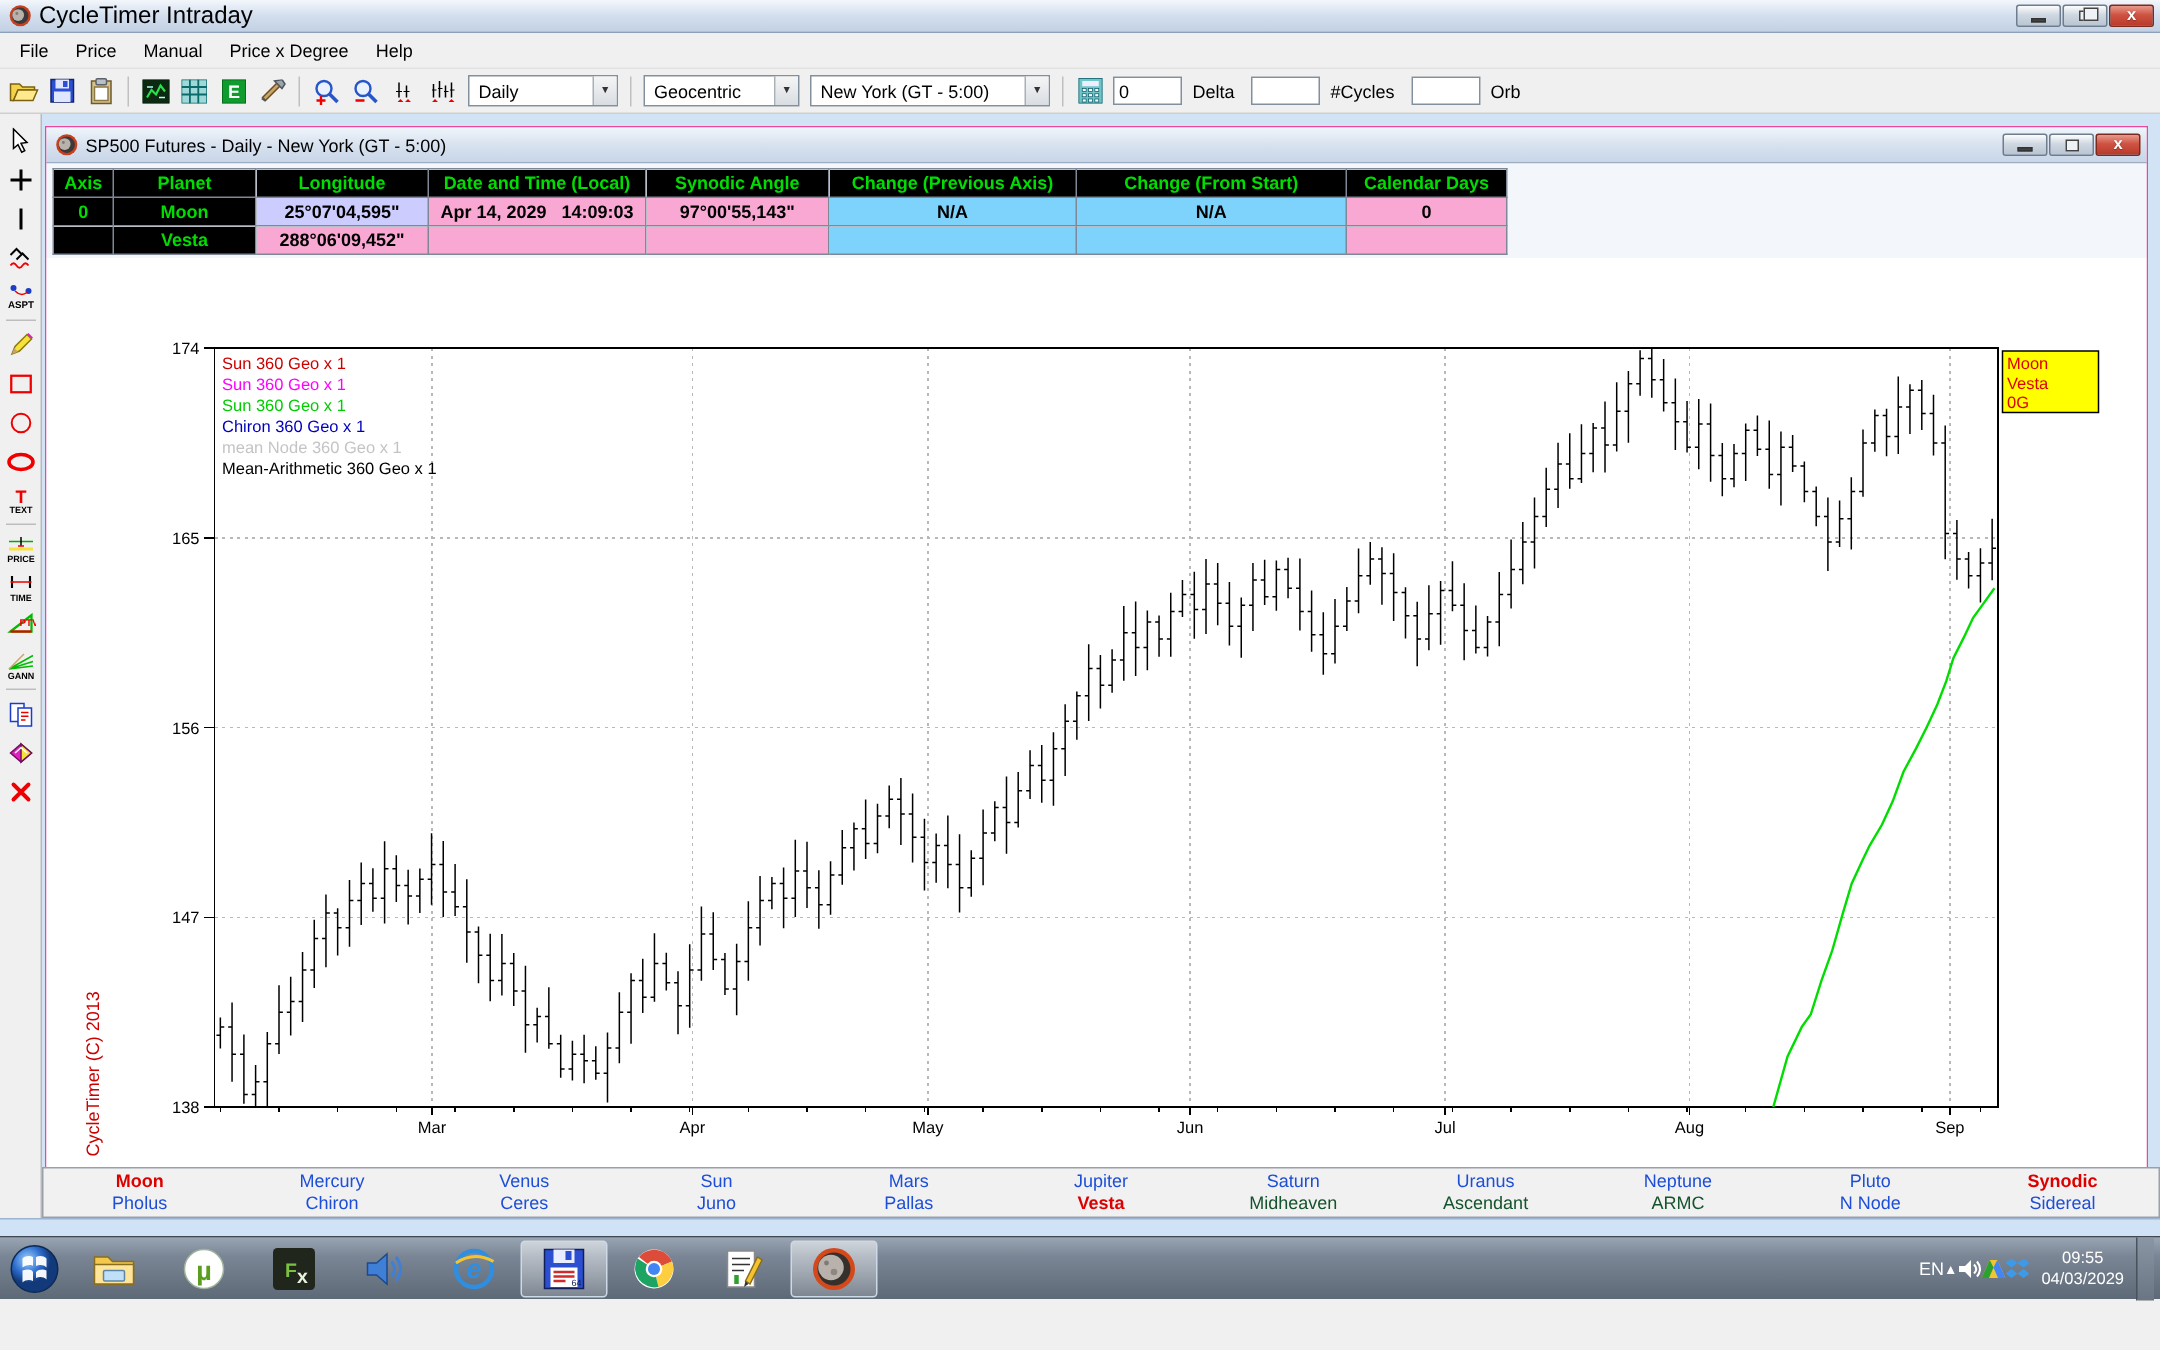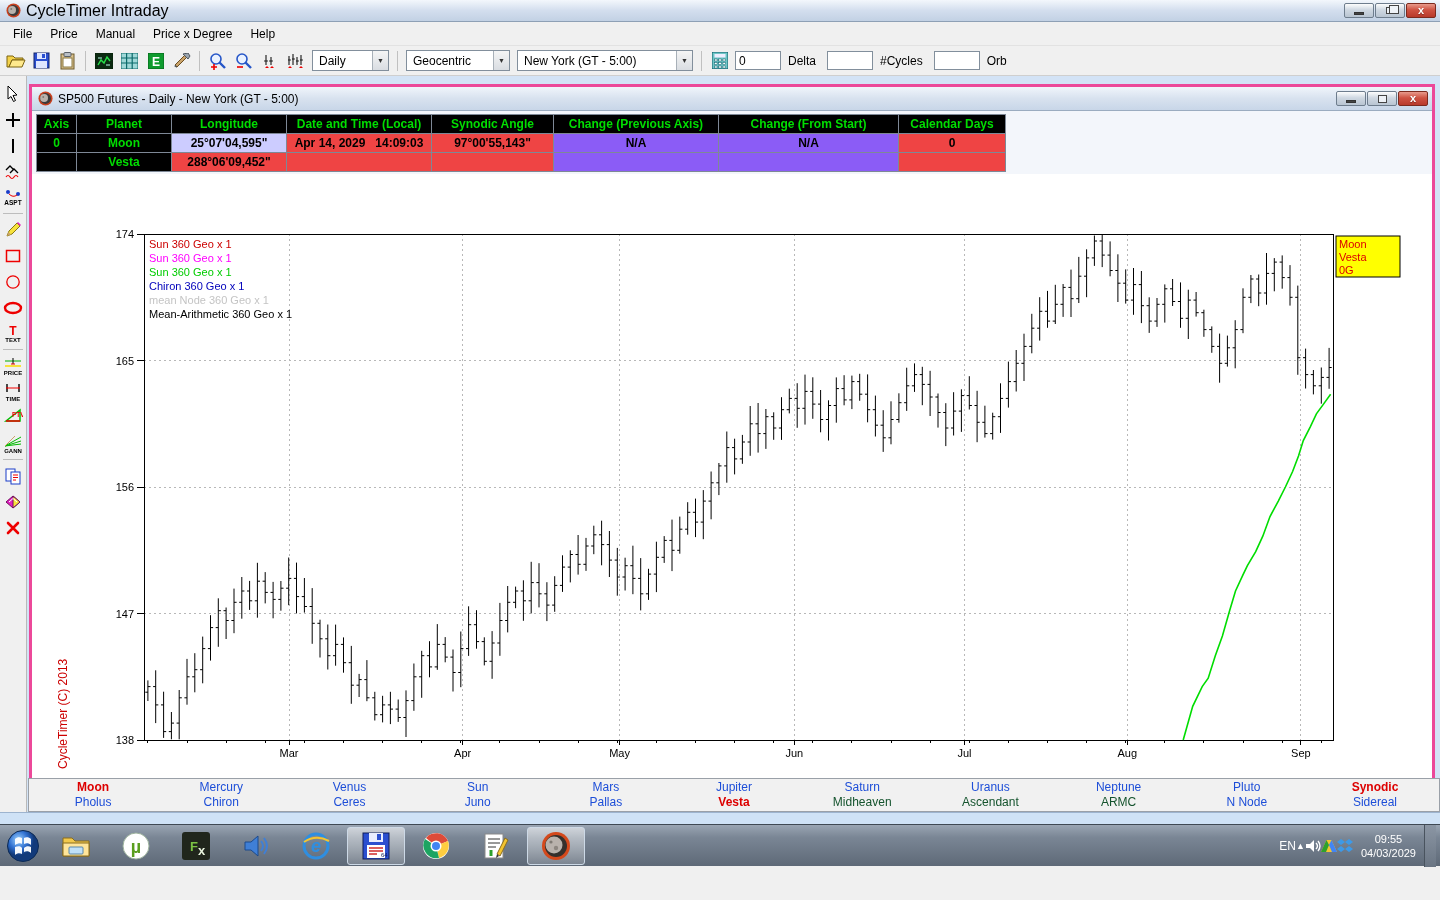--- a/index.html
+++ b/index.html
@@ -38,36 +38,36 @@
   .tlabel { padding:0 8px 0 4px; }
 
   
   .workspace { height:736px; display:flex; position:relative; }
   .sidebar { width:28px; background:#f0f0f0; border-right:1px solid #b9b9b9; display:flex; flex-direction:column;
     align-items:center; padding-top:5px; gap:1px; }
   .side-btn { width:26px; height:25px; display:flex; align-items:center; justify-content:center; }
   .side-sep { width:20px; height:1px; background:#bdbdbd; margin:2px 0; }
 
   .mdi { flex:1; background:#d3e3f6; padding:8px 8px 4px 2px; }
-  .child { height:100%; background:#fff; border:3px solid #ec4899; display:flex; flex-direction:column; }
+  .child { height:100%; background:#fff; border:1px solid #ec4899; display:flex; flex-direction:column; }
   .child-titlebar { height:24px; background:linear-gradient(#f0f5fb,#d8e2ef 50%,#c8d6e8);
     border-bottom:1px solid #9bacc0; display:flex; align-items:center; padding:0 4px; }
   .child-titlebar .app-ico { width:15px; height:15px; margin:0 5px 0 2px; }
   .child-titlebar .t-text { flex:1; font-size:12px; }
 
   
   .table-zone { padding:3px 0 2px 4px; background:#f3f6fb; }
   table.datatbl { border-collapse:collapse; table-layout:fixed; }
   table.datatbl th, table.datatbl td { border:1px solid #7e8896; font-weight:bold; font-size:12px;
     text-align:center; height:19px; padding:0 2px; overflow:hidden; white-space:pre; }
   table.datatbl th { background:#000; color:#00dd00; }
   .cell-dark { background:#000; color:#00dd00; }
   .cell-lav { background:#ccccff; color:#000; }
-  .cell-w { background:#ef4444; color:#000; }
-  .cell-lt { background:#8b5cf6; color:#000; }
+  .cell-w { background:#f9a8d4; color:#000; }
+  .cell-lt { background:#7dd3fc; color:#000; }
 
   
   .chart-zone { flex:1; position:relative; background:#fff; overflow:hidden; }
   .copyright { position:absolute; left:38px; bottom:18px; transform-origin:0 100%; transform:rotate(-90deg);
     color:#cc0000; font-size:12px; white-space:nowrap; }
 
   
   .hscroll { height:18px; background:#fff; border-top:1px solid #9aa4ae; display:flex; align-items:center; }
   .range-label { font-weight:bold; font-size:12px; padding-left:10px; width:172px; white-space:pre; }
   .sb-btn { width:15px; height:15px; border:1px solid #8d959d; background:linear-gradient(#fafafa,#dcdfe2);
@@ -203,30 +203,30 @@
         <path d="M4 16l2-2 2 2zM9 16l2-2 2 2z" fill="#e00"></path>
       </svg>
   </div>
   <div class="tbtn">
     <svg width="20" height="18" viewBox="0 0 20 18">
         <path d="M3 4v9M7 2v11M11 5v8M15 3v10" stroke="#000"></path>
         <path d="M2 8h3M6 7h3M10 9h3M14 8h3" stroke="#000" stroke-width="0.8"></path>
         <path d="M2 16l2-2 2 2zM13 16l2-2 2 2z" fill="#e00"></path>
       </svg>
   </div>
-  <div class="combo" style="width:77px">
+  <div class="combo" style="width:100px">
     <span class="cval">Daily</span>
     <span class="carr">▼</span>
   </div>
   <div class="tsep"></div>
   <div class="combo" style="width:104px">
     <span class="cval">Geocentric</span>
     <span class="carr">▼</span>
   </div>
-  <div class="combo" style="width:176px">
+  <div class="combo" style="width:160px">
     <span class="cval">New York (GT - 5:00)</span>
     <span class="carr">▼</span>
   </div>
   <div class="tsep"></div>
   <div class="tbtn">
     <svg width="16" height="17" viewBox="0 0 16 17">
         <rect width="16" height="17" fill="#6fc6c6" stroke="#0c5a6a"></rect>
         <rect x="2.5" y="2" width="11" height="3.5" fill="#eef"></rect>
         <g fill="#fff" stroke="#0c5a6a" stroke-width="0.5">
           <rect x="2.5" y="7" width="2.6" height="2"></rect>

